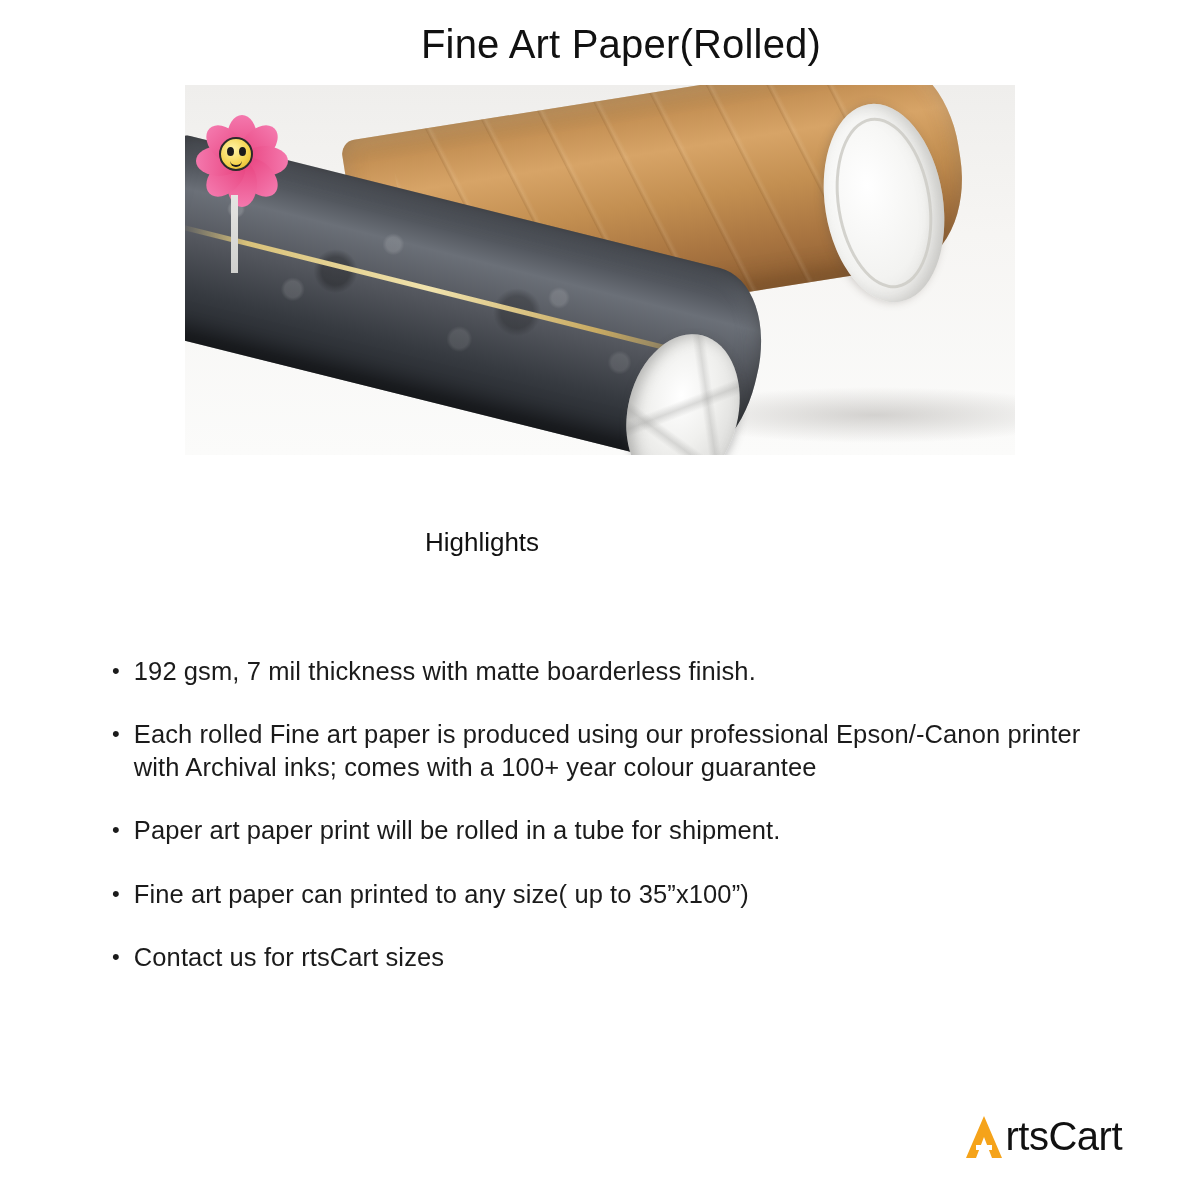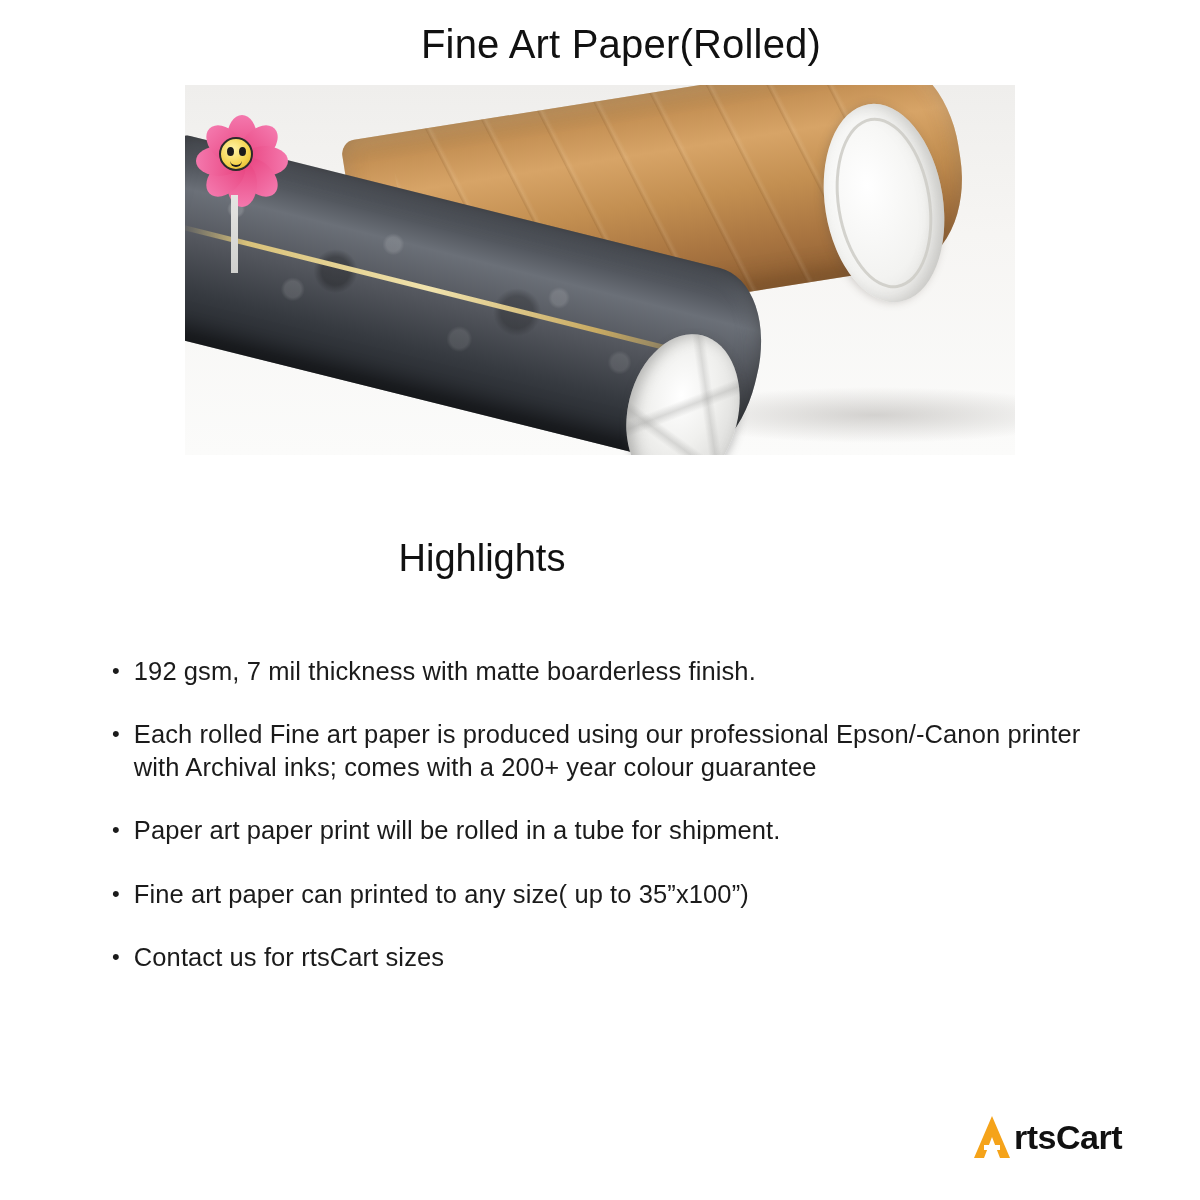--- a/index.html
+++ b/index.html
@@ -240,21 +240,21 @@
     background: linear-gradient(180deg, #e5e5e3, #cfcfcd);
   }
 
   
   .section-title {
     position: absolute;
     top: 505px;
     left: 0;
     width: 964px;
     text-align: center;
-    font-size: 38px;
+    font-size: 26px;
     font-weight: 400;
     color: #111111;
   }
 
   .bullets {
     position: absolute;
     left: 112px;
     top: 655px;
     width: 1010px;
     margin: 0;
@@ -280,23 +280,23 @@
   .bullets li .txt {
     flex: 1 1 auto;
   }
 
   
   .brand {
     position: absolute;
     right: 78px;
     bottom: 40px;
     display: flex;
-    align-items: center;
-    font-size: 34px;
-    font-weight: 700;
+    align-items: flex-start;
+    font-size: 40px;
+    font-weight: 400;
     letter-spacing: -0.5px;
   }
   .brand .a-mark {
     position: relative;
     width: 40px;
     height: 46px;
     margin-right: 2px;
   }
   .brand .a-mark svg { display: block; }
   .brand .name-rest { color: #111111; }
@@ -336,21 +336,21 @@
 
 <h2 class="section-title">Highlights</h2>
 
 <ul class="bullets">
   <li>
     <span class="dot">•</span>
     <span class="txt">192 gsm, 7 mil thickness with matte boarderless finish.</span>
   </li>
   <li>
     <span class="dot">•</span>
-    <span class="txt">Each rolled Fine art paper is produced using our professional Epson/-Canon printer with Archival inks; comes with a 200+ year colour guarantee</span>
+    <span class="txt">Each rolled Fine art paper is produced using our professional Epson/-Canon printer with Archival inks; comes with a 100+ year colour guarantee</span>
   </li>
   <li>
     <span class="dot">•</span>
     <span class="txt">Paper art paper print will be rolled in a tube for shipment.</span>
   </li>
   <li>
     <span class="dot">•</span>
     <span class="txt">Fine art paper can printed to any size( up to 35”x100”)</span>
   </li>
   <li>

